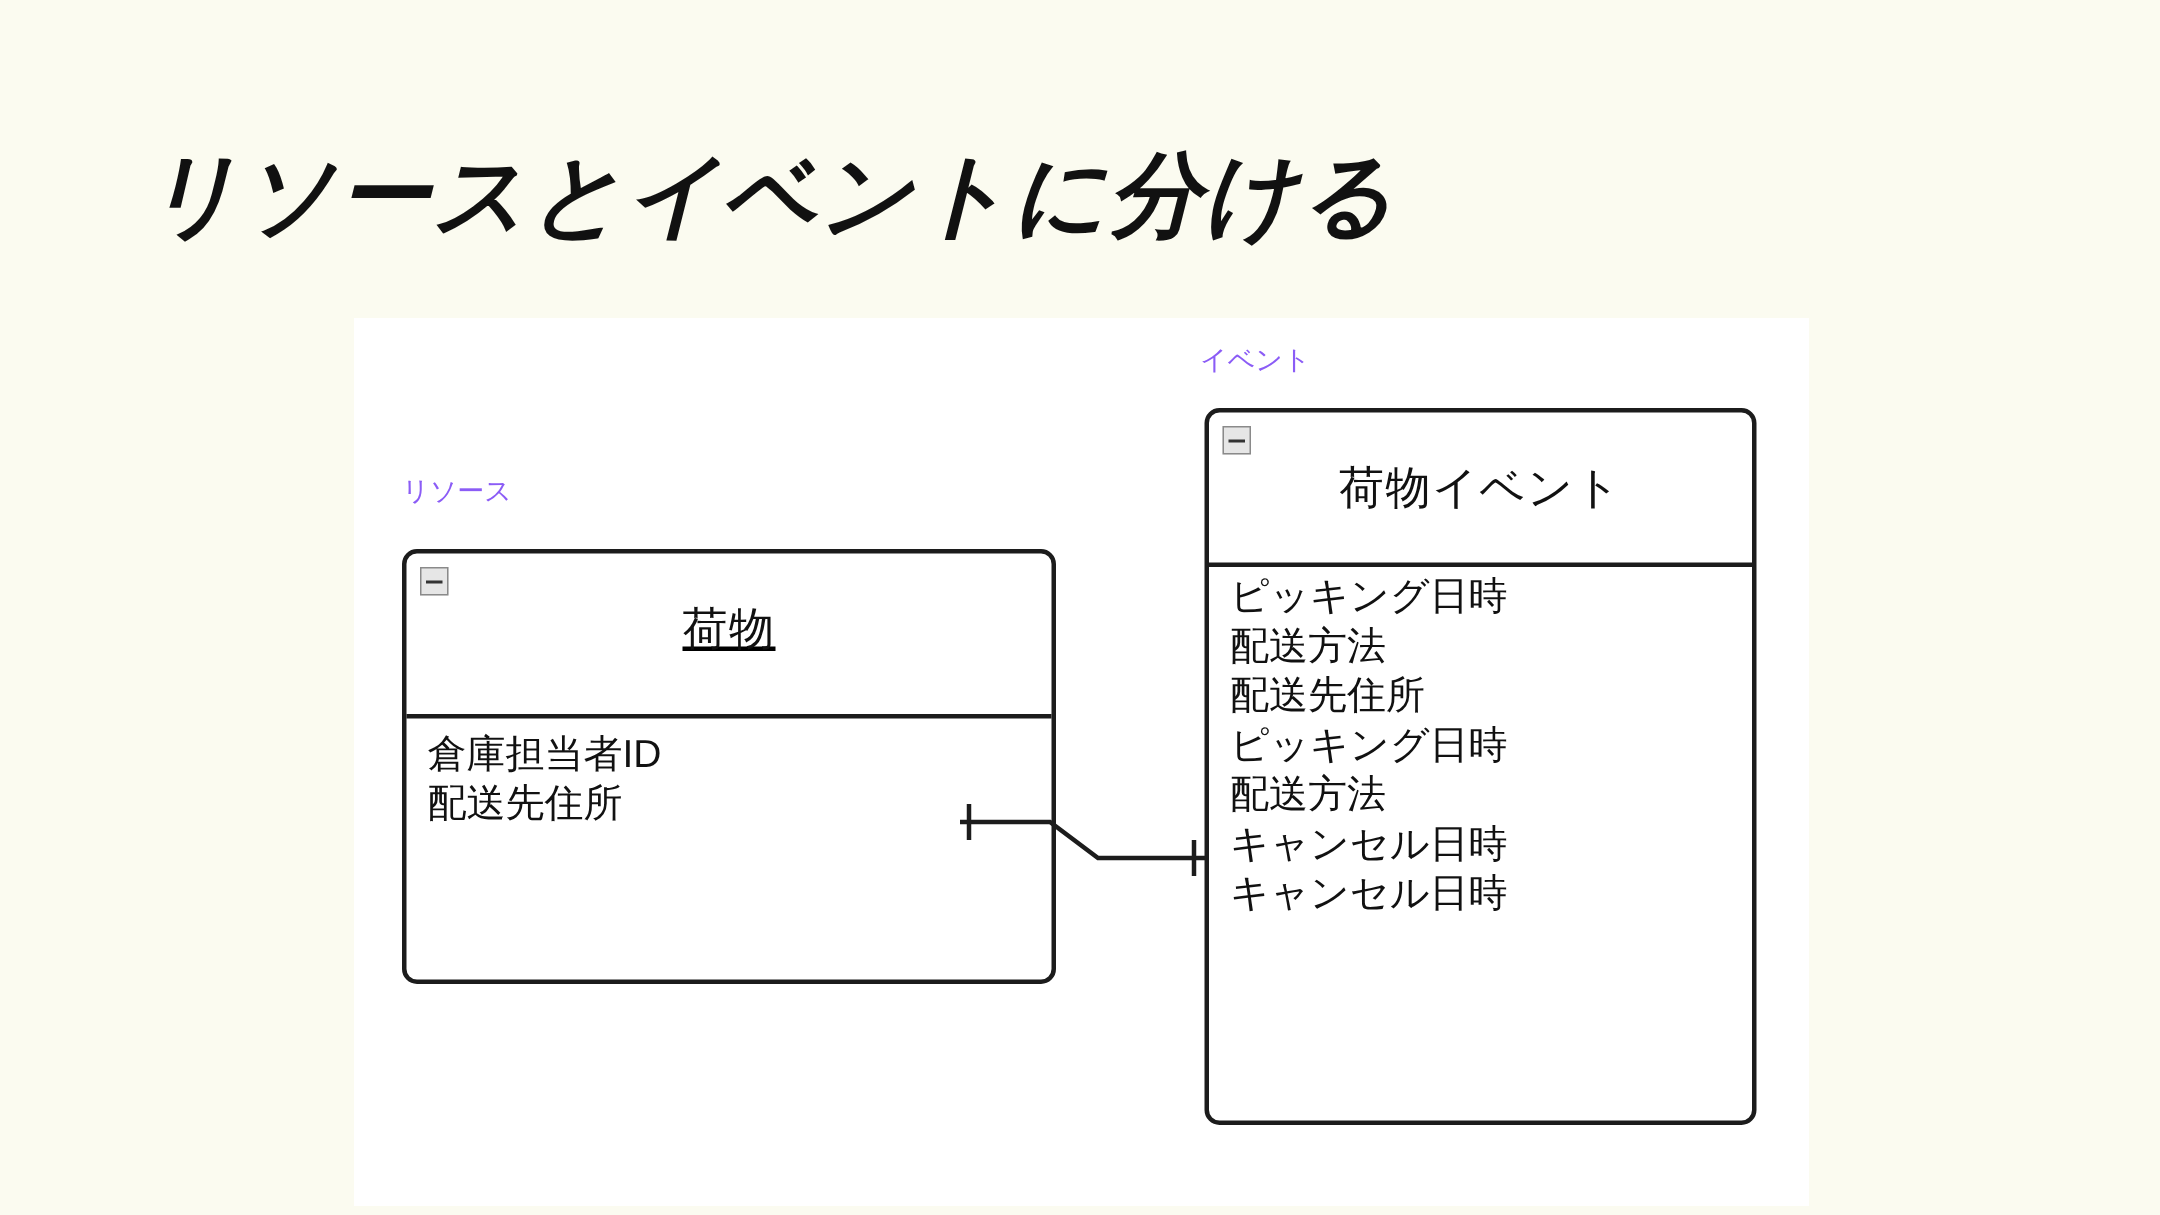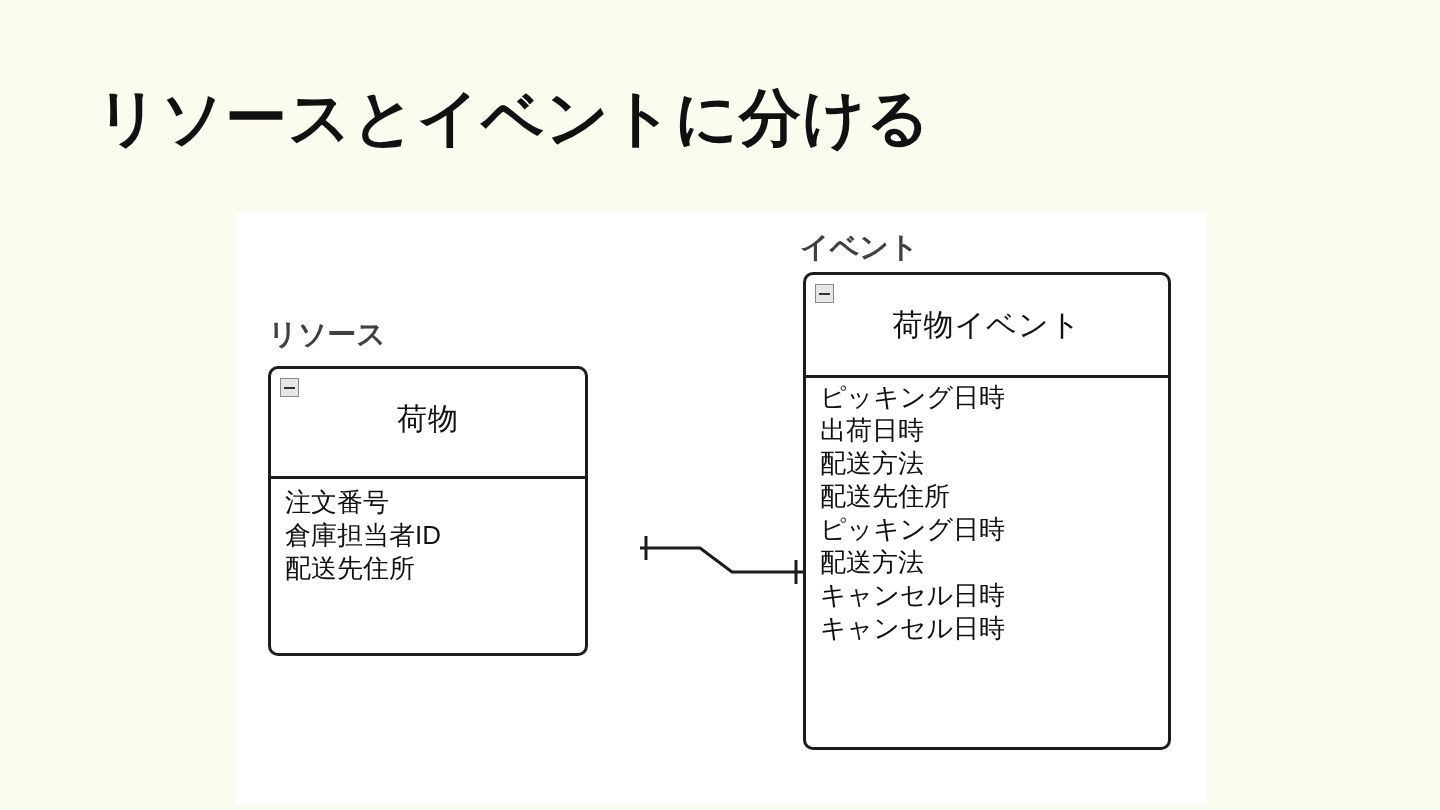--- a/index.html
+++ b/index.html
@@ -11,43 +11,44 @@
     height: 810px;
     background: #fbfbf0;
     font-family: "Liberation Sans", sans-serif;
     overflow: hidden;
     position: relative;
   }
 
   #slide-title {
     position: absolute;
     left: 96px;
-    top: 76px;
+    top: 88px;
     font-size: 62px;
     font-weight: bold;
     color: #111111;
     letter-spacing: 1px;
     white-space: nowrap;
+    font-style: italic;
   }
 
   #diagram-canvas {
     position: absolute;
     left: 236px;
     top: 212px;
     width: 970px;
     height: 592px;
     background: #ffffff;
   }
 
   
   .group-caption {
     position: absolute;
-    font-size: 29px;
-    font-weight: bold;
-    color: #404040;
+    font-size: 18px;
+    font-weight: normal;
+    color: #8b5cf6;
     white-space: nowrap;
   }
   #caption-resource { left: 268px; top: 315px; }
   #caption-event { left: 800px; top: 228px; }
 
   
   .entity {
     position: absolute;
     background: #ffffff;
     border: 3px solid #1c1c1c;
@@ -101,22 +102,23 @@
     line-height: 33px;
   }
   .attr-list div {
     white-space: nowrap;
   }
 
   
   #entity-shipment {
     left: 268px;
     top: 366px;
-    width: 320px;
+    width: 436px;
     height: 290px;
+    text-decoration: underline;
   }
   #entity-shipment .entity-divider { top: 107px; }
   #entity-shipment .attr-list { top: 117px; }
 
   
   #entity-shipment-event {
     left: 803px;
     top: 272px;
     width: 368px;
     height: 478px;
@@ -143,35 +145,33 @@
 
 <div class="group-caption" id="caption-resource">リソース</div>
 <div class="group-caption" id="caption-event">イベント</div>
 
 <div class="entity" id="entity-shipment">
   <div class="entity-header">
     <div class="collapse-icon"></div>
     <div class="entity-name">荷物</div>
     <div class="entity-divider"></div>
     <div class="attr-list">
-      <div>注文番号</div>
       <div>倉庫担当者ID</div>
       <div>配送先住所</div>
     </div>
   </div>
 </div>
 
 <div class="entity" id="entity-shipment-event">
   <div class="entity-header">
     <div class="collapse-icon"></div>
     <div class="entity-name">荷物イベント</div>
     <div class="entity-divider"></div>
     <div class="attr-list">
       <div>ピッキング日時</div>
-      <div>出荷日時</div>
       <div>配送方法</div>
       <div>配送先住所</div>
       <div>ピッキング日時</div>
       <div>配送方法</div>
       <div>キャンセル日時</div>
       <div>キャンセル日時</div>
     </div>
   </div>
 </div>
 

